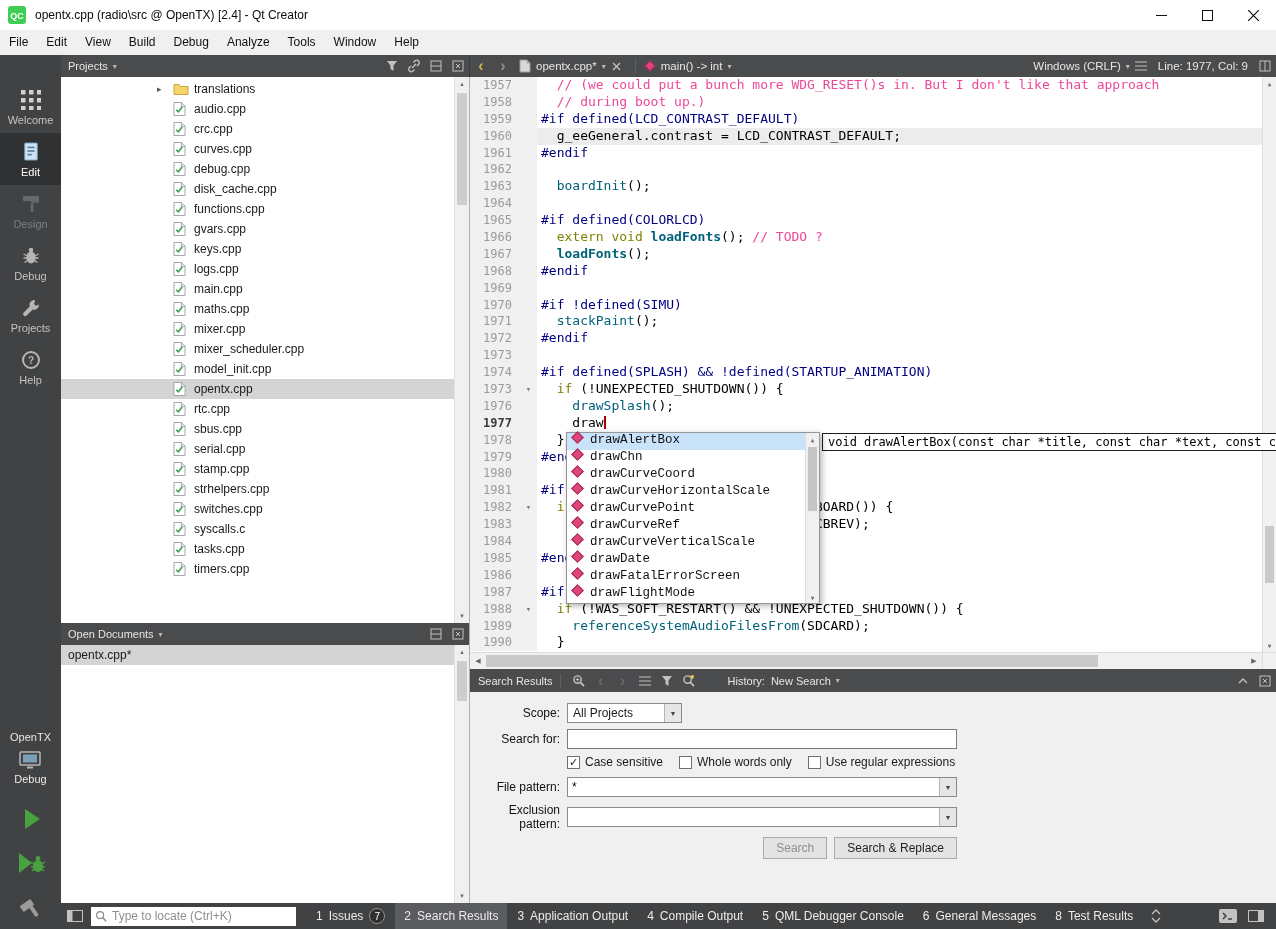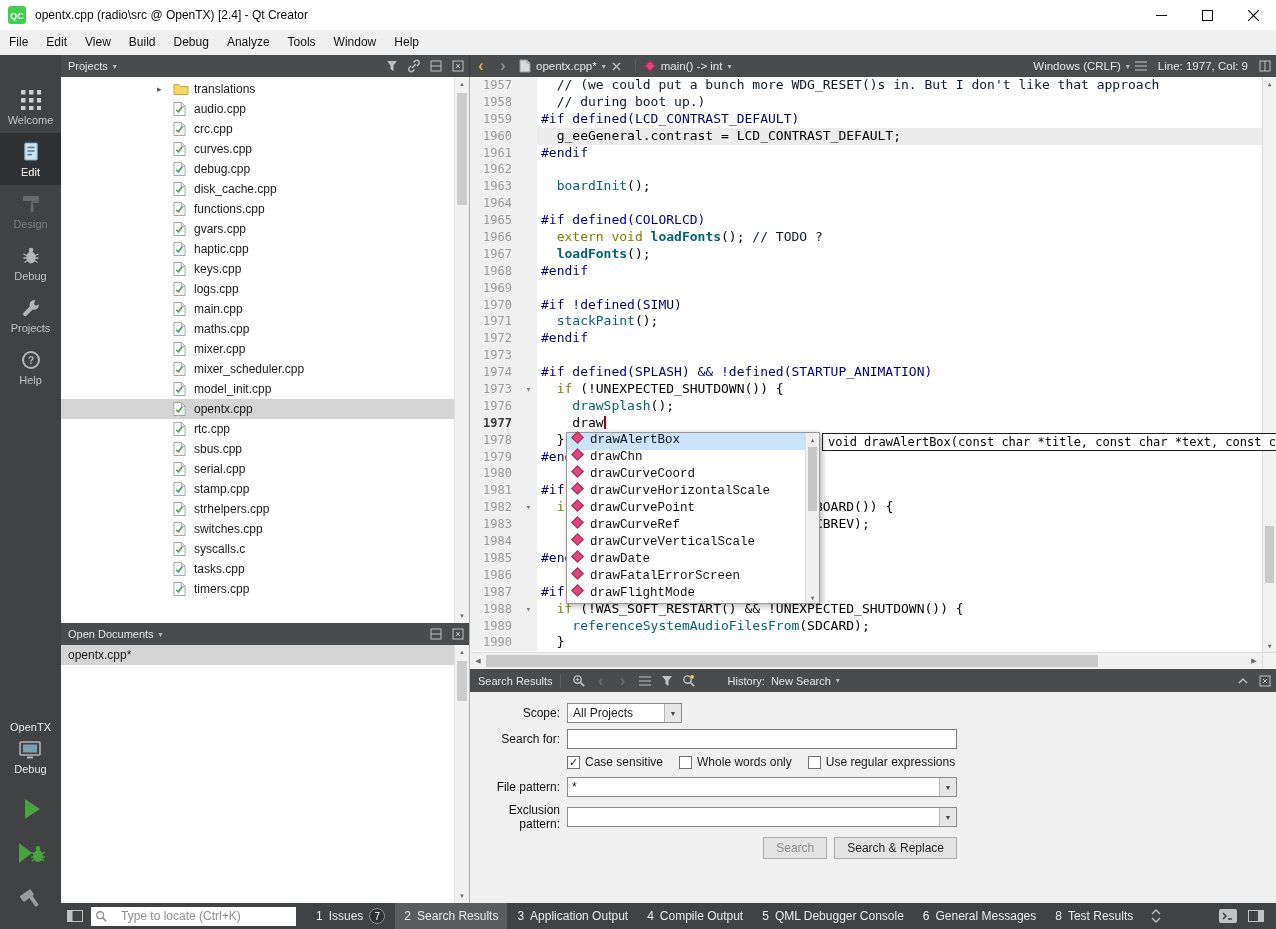--- a/index.html
+++ b/index.html
@@ -22,21 +22,21 @@
 
 .root-row{flex:1;display:flex;min-height:0}
 .mode-sidebar{width:61px;background:#404244;display:flex;flex-direction:column;flex-shrink:0}
 #modes{padding-top:26px}
 .mode{height:52px;display:flex;flex-direction:column;align-items:center;justify-content:center;gap:3px}
 .mode.sel{background:#2f3133}
 .mlabel{font-size:11px;color:#c3c3c3}
 .mode.sel .mlabel{color:#fff}
 .mode.dis{opacity:.45}
 .mico{width:22px;height:22px;display:flex;align-items:center;justify-content:center}
-.kit-area{margin-top:auto;display:flex;flex-direction:column;align-items:center;padding-bottom:10px}
+.kit-area{margin-top:auto;display:flex;flex-direction:column;align-items:center;padding-bottom:0}
 .kit-project{color:#e8e8e8;font-size:11px}
 .kit-btn{display:flex;flex-direction:column;align-items:center;gap:3px;padding:8px 0 12px}
 .klabel{color:#e8e8e8;font-size:11px}
 .runbtn{width:72px;height:44px;display:flex;align-items:center;justify-content:center}
 
 .content-col{flex:1;display:flex;flex-direction:column;min-width:0}
 
 
 .toolbar-strip{height:22px;background:#4a4b4d;display:flex;flex-shrink:0}
 .projects-header{width:409px;display:flex;align-items:center;color:#e6e6e6;font-size:11px;border-right:1px solid #38393b;flex-shrink:0}
@@ -73,21 +73,21 @@
 
 
 .editor-col{flex:1;display:flex;flex-direction:column;min-width:0}
 .code-area{flex:1;position:relative;overflow:hidden;background:#fff;font-family:"DejaVu Sans Mono",monospace;font-size:13px}
 .crow{display:flex;height:16.9px;line-height:16.9px;white-space:pre}
 .ln{width:50px;text-align:right;padding-right:8px;background:#f0f0f0;color:#9a9a9a;font-size:12px;flex-shrink:0}
 .ln.cur{color:#3c3c3c;font-weight:bold}
 .fold{width:17px;background:#f0f0f0;color:#7f7f7f;font-size:9px;text-align:center;flex-shrink:0}
 .ctext{flex:1;padding-left:4px;color:#000}
 .crow.hl .ctext{background:#ececec}
-.tk-cm{color:#0f172a}
+.tk-cm{color:#ec4899}
 .tk-pp{color:#000080}
 .tk-kw{color:#808000}
 .tk-fn{color:#00627a}
 .tk-fnb{color:#00627a;font-weight:bold}
 .caret{display:inline-block;width:2px;height:13px;background:#a80000;vertical-align:-2px}
 .ed-vsb{position:absolute;top:0;right:0;bottom:0;width:14px;background:#f1f1f1;border-left:1px solid #ddd}
 .ed-vsb .arr{height:13px;display:flex;align-items:center;justify-content:center;font-size:6px;color:#6e6e6e}
 .ed-vsb .arr.dn{position:absolute;bottom:0;left:0;right:0}
 .ed-vsb .thumb{position:absolute;left:2px;right:2px;top:78%;height:10%;background:#c9c9c9}
 
@@ -131,21 +131,21 @@
 .chk{display:flex;align-items:center;gap:5px}
 .box{width:13px;height:13px;border:1px solid #707070;background:#fff;display:flex;align-items:center;justify-content:center;font-size:11px;color:#1a1a1a;line-height:1}
 .btn-row{margin-left:97px;width:390px;display:flex;justify-content:flex-end;gap:7px;margin-top:4px}
 .pbtn{height:22px;padding:0 12px;background:#e3e3e3;border:1px solid #ababab;font-size:12px;display:flex;align-items:center;color:#222}
 .pbtn.dis{color:#8f8f8f}
 
 
 .statusbar{height:26px;background:#404244;display:flex;align-items:center;color:#ececec;font-size:12px;flex-shrink:0}
 .sb-icon{width:28px;display:flex;justify-content:center;flex-shrink:0}
 .locator{width:205px;height:19px;background:#fff;display:flex;align-items:center;margin-left:2px;padding:0 4px;flex-shrink:0}
-.locator input{border:none;outline:none;flex:1;font-size:12px;margin-left:14px;color:#333;background:transparent;min-width:0}
+.locator input{border:none;outline:none;flex:1;font-size:12px;margin-left:5px;color:#333;background:transparent;min-width:0}
 .locator input::placeholder{color:#8f8f8f}
 .pane{height:26px;display:flex;align-items:center;padding:0 9px;margin-left:1px;white-space:nowrap}
 .pane.act{background:#5a5c60}
 .badge{min-width:16px;height:16px;border-radius:8px;background:#303032;border:1px solid #8e8e8e;color:#fff;font-size:10px;display:flex;align-items:center;justify-content:center;margin-left:6px;padding:0 2px}
 </style>
 </head>
 <body>
 
 <div class="app">
 
@@ -461,31 +461,20 @@
               <div class="trow">
                 <span class="chev"></span>
                 <span class="ticon">
                   <svg width="13" height="16" viewBox="0 0 14 16">
                     <path d="M1 1h8l4 4v10H1z" fill="#fff" stroke="#9aa0a6"></path>
                     <path d="M9 1v4h4" fill="none" stroke="#9aa0a6"></path>
                     <path d="M3.5 9l2.3 2L10 5.5" stroke="#3fa34d" stroke-width="1.7" fill="none"></path>
                   </svg>
                 </span>
                 <span class="tlabel">gvars.cpp</span>
-              </div>
-              <div class="trow">
-                <span class="chev"></span>
-                <span class="ticon">
-                  <svg width="13" height="16" viewBox="0 0 14 16">
-                    <path d="M1 1h8l4 4v10H1z" fill="#fff" stroke="#9aa0a6"></path>
-                    <path d="M9 1v4h4" fill="none" stroke="#9aa0a6"></path>
-                    <path d="M3.5 9l2.3 2L10 5.5" stroke="#3fa34d" stroke-width="1.7" fill="none"></path>
-                  </svg>
-                </span>
-                <span class="tlabel">haptic.cpp</span>
               </div>
               <div class="trow">
                 <span class="chev"></span>
                 <span class="ticon">
                   <svg width="13" height="16" viewBox="0 0 14 16">
                     <path d="M1 1h8l4 4v10H1z" fill="#fff" stroke="#9aa0a6"></path>
                     <path d="M9 1v4h4" fill="none" stroke="#9aa0a6"></path>
                     <path d="M3.5 9l2.3 2L10 5.5" stroke="#3fa34d" stroke-width="1.7" fill="none"></path>
                   </svg>
                 </span>

